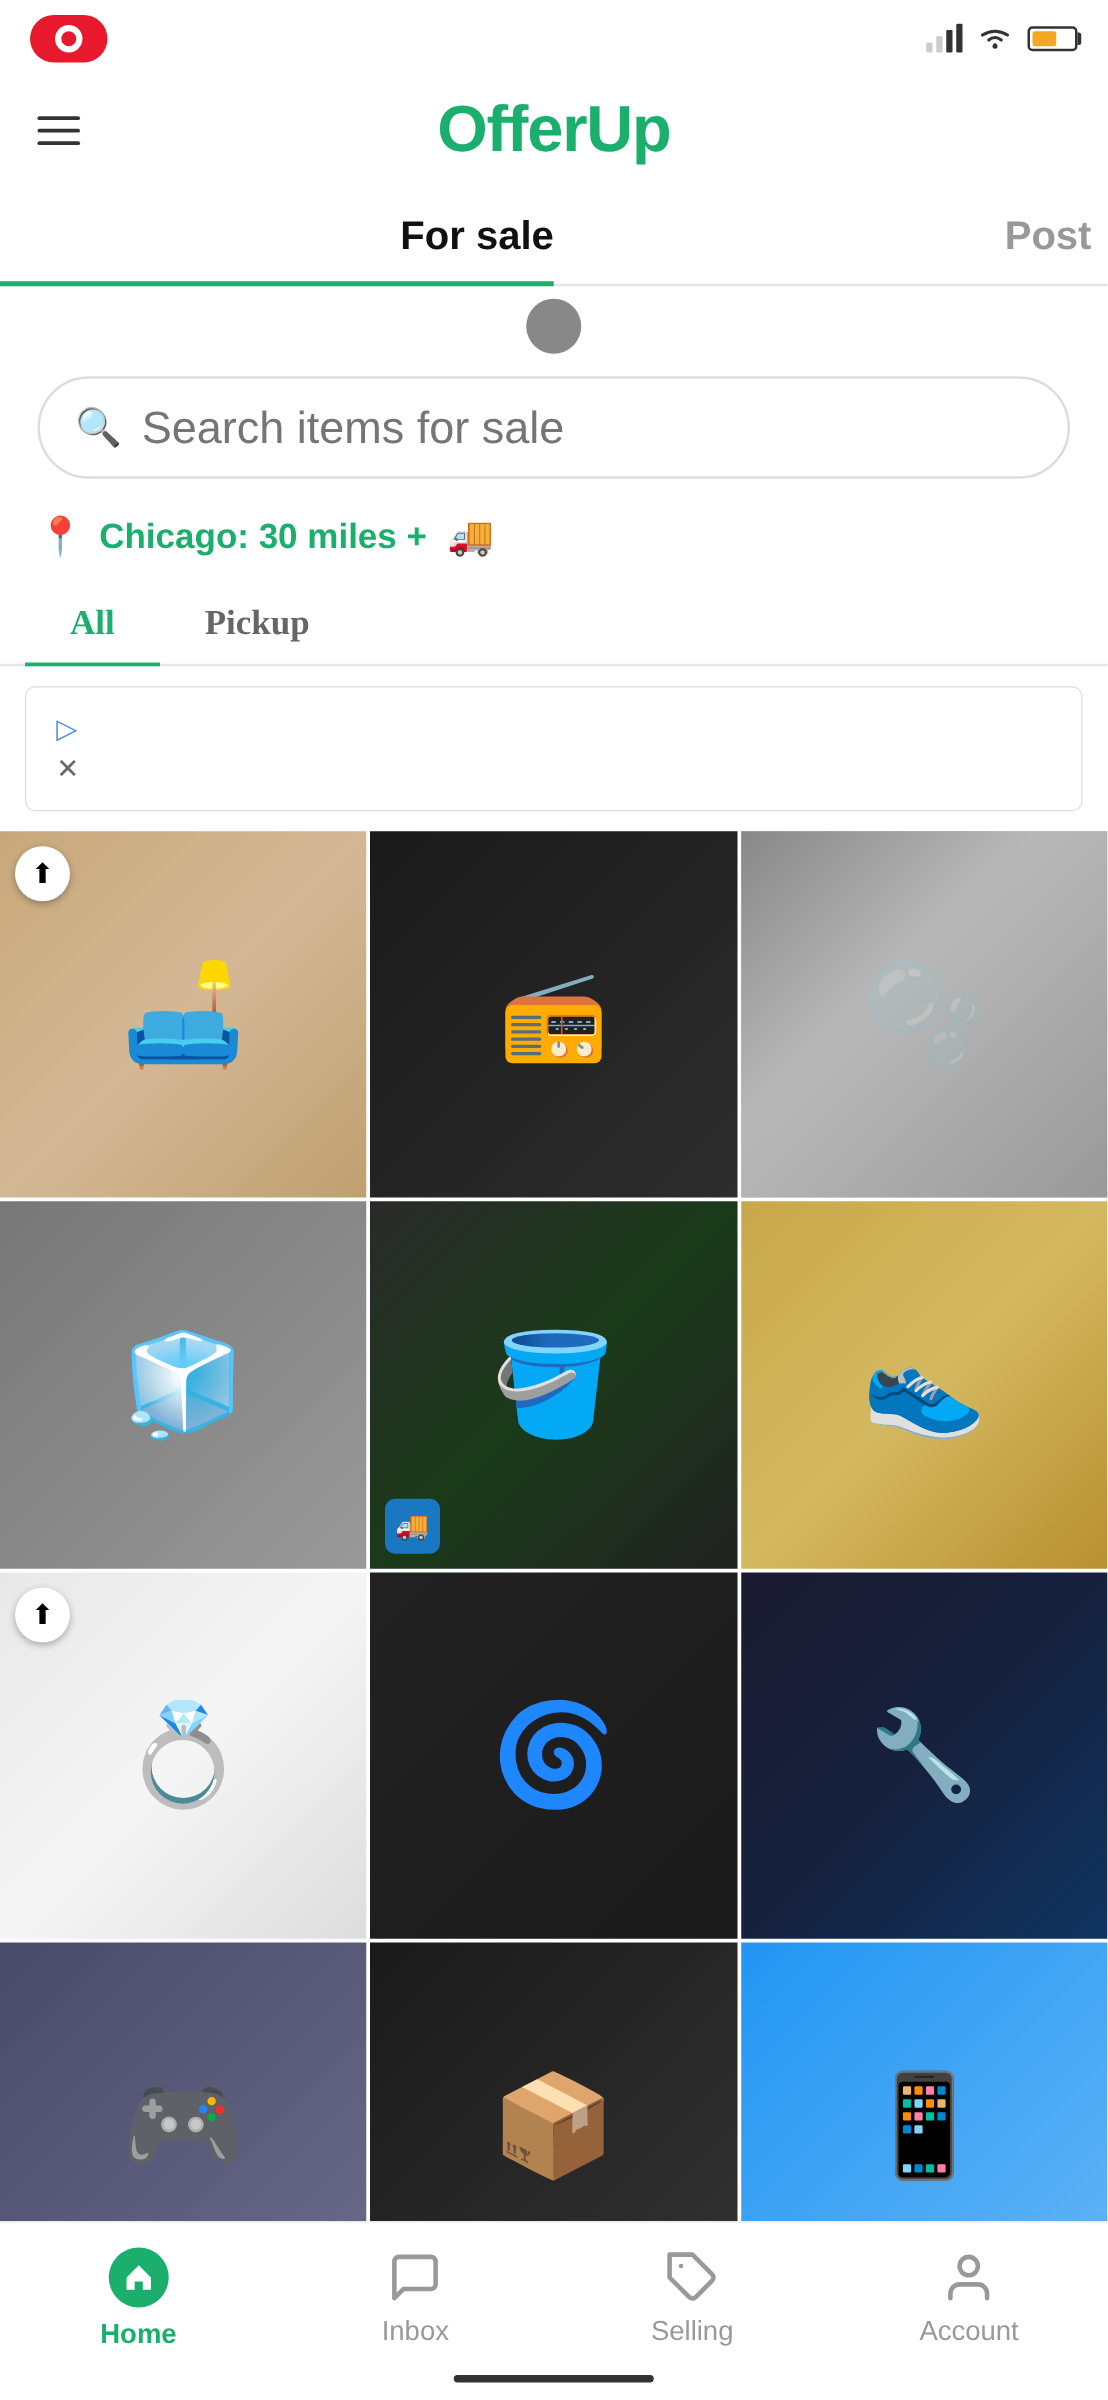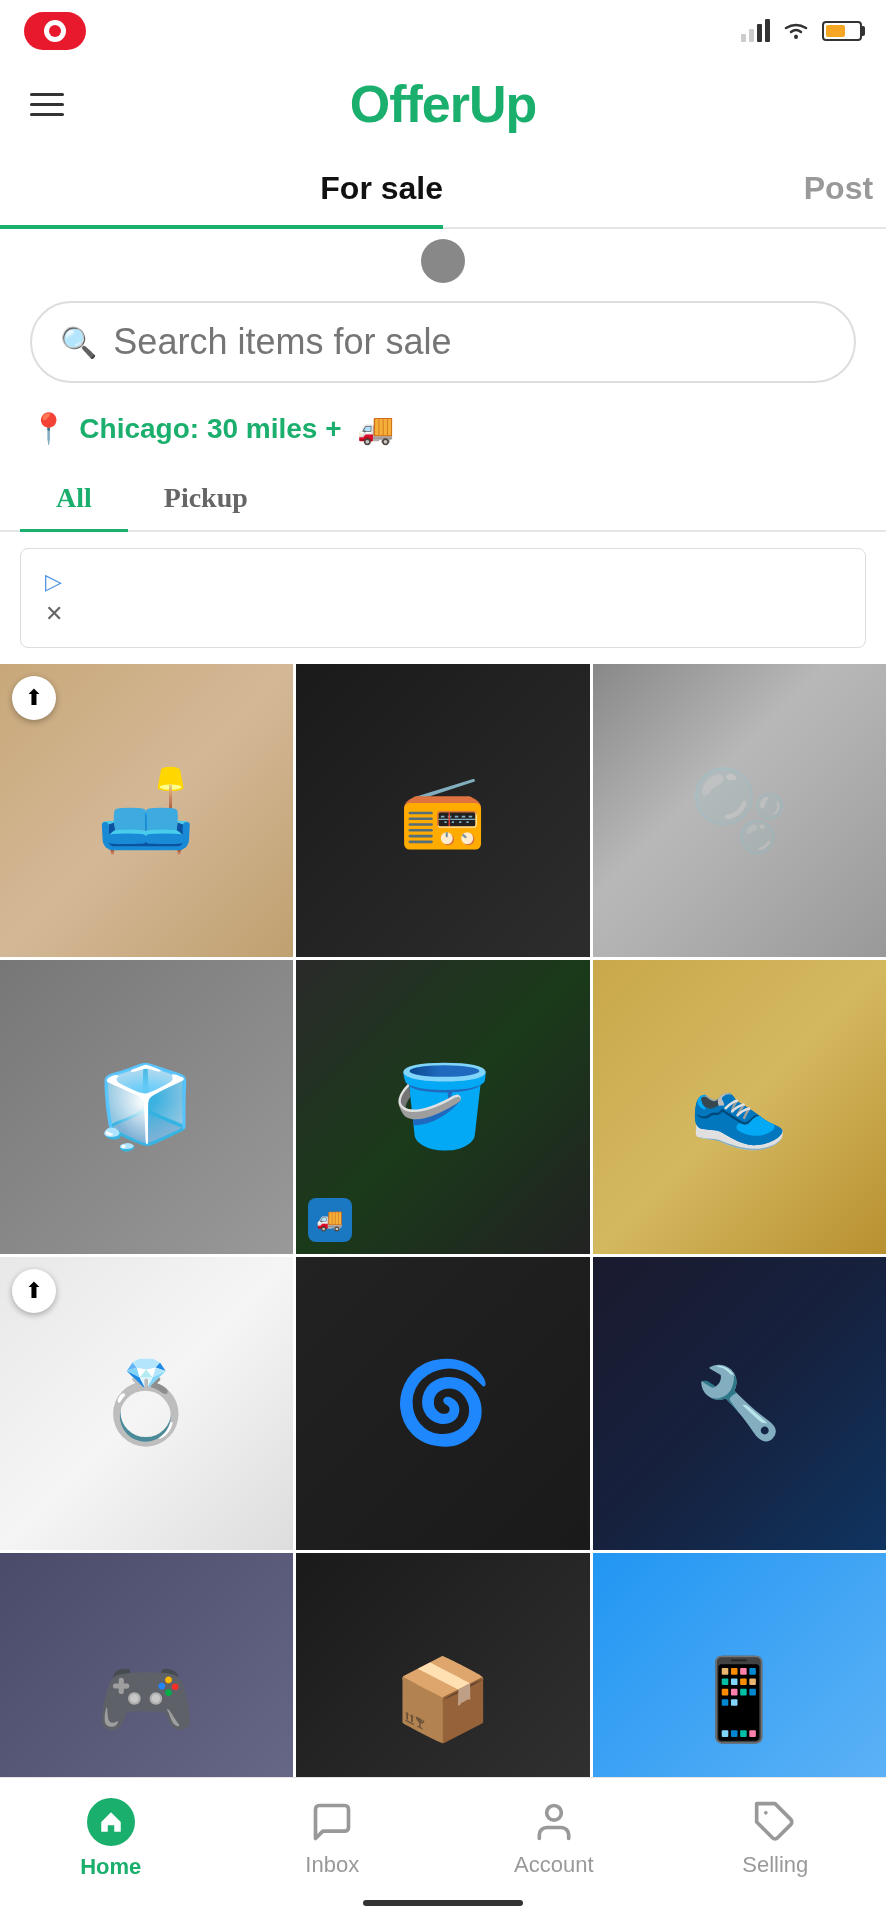--- a/index.html
+++ b/index.html
@@ -666,28 +666,28 @@
   <div class="nav-item">
     <svg width="44" height="44" viewBox="0 0 24 24" fill="none" stroke="#999" stroke-width="2" stroke-linecap="round" stroke-linejoin="round">
       <path d="M21 15a2 2 0 0 1-2 2H7l-4 4V5a2 2 0 0 1 2-2h14a2 2 0 0 1 2 2z"></path>
     </svg>
     <span class="nav-label">Inbox</span>
   </div>
 
 
   <div class="nav-item">
     <svg width="44" height="44" viewBox="0 0 24 24" fill="none" stroke="#999" stroke-width="2" stroke-linecap="round" stroke-linejoin="round">
+      <path d="M20.59 13.41l-7.17 7.17a2 2 0 0 1-2.83 0L2 12V2h10l8.59 8.59a2 2 0 0 1 0 2.82z"></path>
+      <line x1="7" y1="7" x2="7.01" y2="7"></line>
+    </svg>
+    <span class="nav-label">Selling</span>
+  </div>
+
+  <div class="nav-item">
+    <svg width="44" height="44" viewBox="0 0 24 24" fill="none" stroke="#999" stroke-width="2" stroke-linecap="round" stroke-linejoin="round">
       <path d="M20 21v-2a4 4 0 0 0-4-4H8a4 4 0 0 0-4 4v2"></path>
       <circle cx="12" cy="7" r="4"></circle>
     </svg>
     <span class="nav-label">Account</span>
   </div>
 
-  <div class="nav-item">
-    <svg width="44" height="44" viewBox="0 0 24 24" fill="none" stroke="#999" stroke-width="2" stroke-linecap="round" stroke-linejoin="round">
-      <path d="M20.59 13.41l-7.17 7.17a2 2 0 0 1-2.83 0L2 12V2h10l8.59 8.59a2 2 0 0 1 0 2.82z"></path>
-      <line x1="7" y1="7" x2="7.01" y2="7"></line>
-    </svg>
-    <span class="nav-label">Selling</span>
-  </div>
-
   <div class="home-indicator"></div>
 </div>
 
 </body></html>

